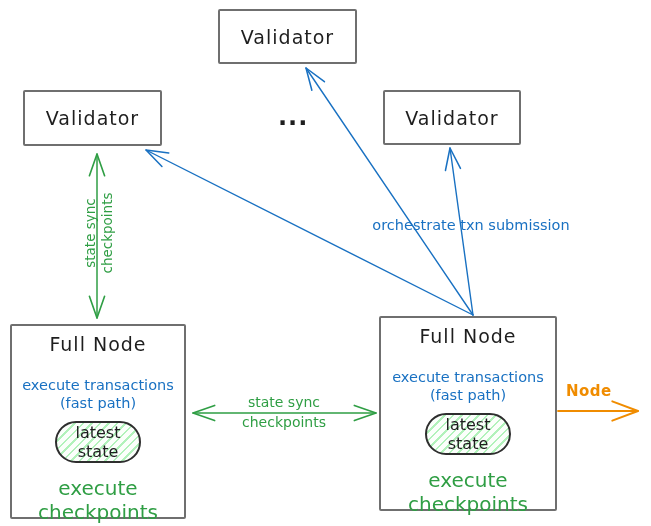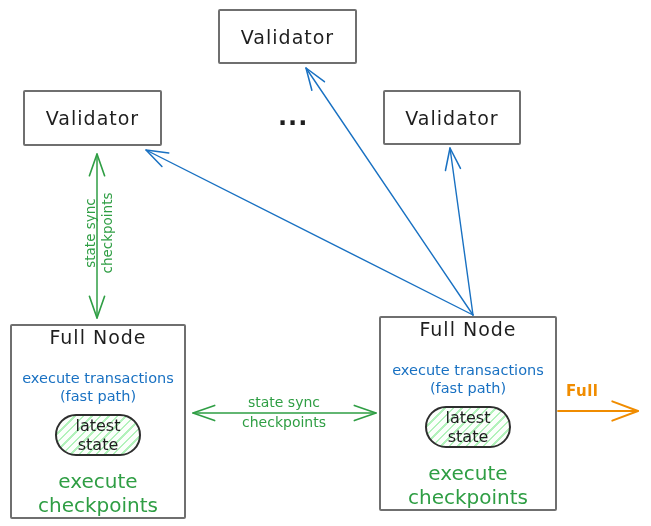--- a/index.html
+++ b/index.html
@@ -51,20 +51,21 @@
   .v-right { left: 383px; top: 90px; width: 138px; height: 55px; }
 
   .full-node {
     flex-direction: column;
     justify-content: flex-start;
     text-align: center;
   }
   .fn-left  { left: 10px;  top: 324px; width: 176px; height: 195px; }
   .fn-right { left: 379px; top: 316px; width: 178px; height: 195px; }
   .fn-title {
+    margin-top: 7px;
     font-size: 19px;
     letter-spacing: 1px;
     color: var(--ink);
   }
   .fn-blue {
     font-size: 14.5px;
     line-height: 18px;
     color: var(--blue);
   }
   .fn-blue.first { margin-top: 21px; }
@@ -212,24 +213,25 @@
     <div class="fn-title">Full Node</div>
     <div class="fn-blue first">execute transactions</div>
     <div class="fn-blue">(fast path)</div>
     <div class="latest-state">
       <div>latest</div>
       <div>state</div>
     </div>
     <div class="fn-green">execute checkpoints</div>
   </div>
 
+  <div class="label lbl-orchestrate">orchestrate txn submission</div>
 
   <div class="label lbl-vertical-sync">
     <div>state sync</div>
     <div>checkpoints</div>
   </div>
 
   <div class="label lbl-horizontal-sync-1">state sync</div>
   <div class="label lbl-horizontal-sync-2">checkpoints</div>
 
-  <div class="label lbl-rpcs">Full</div>
+  <div class="label lbl-rpcs">Node</div>
 
 </div>
 
 </body></html>

